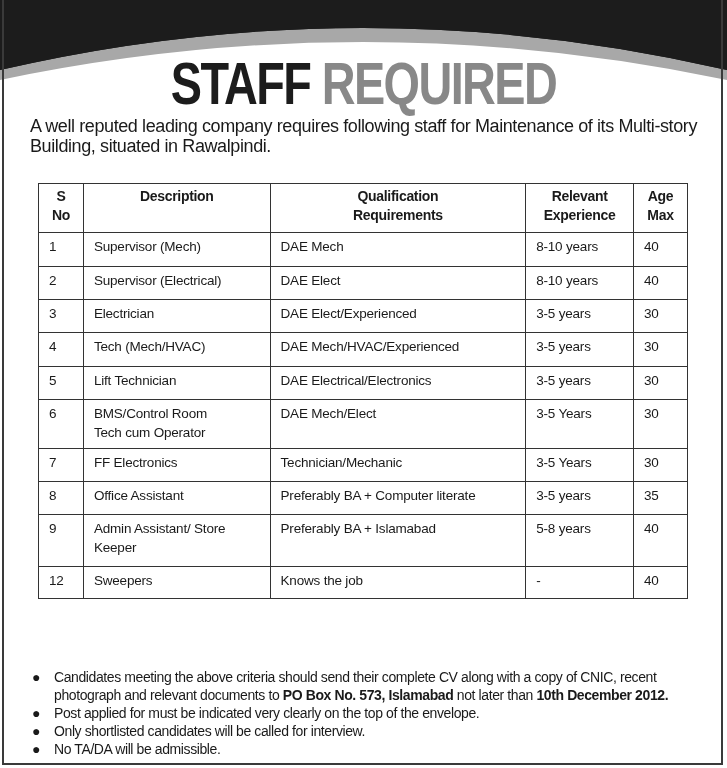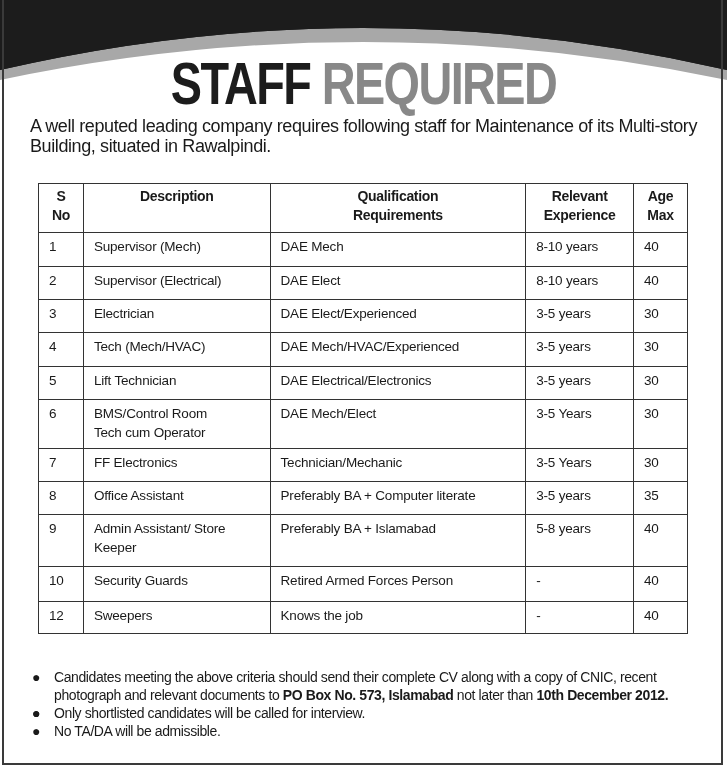--- a/index.html
+++ b/index.html
@@ -126,44 +126,38 @@
         <td>3-5 years</td>
         <td class="age">35</td>
       </tr>
       <tr style="height:52px">
         <td class="sno">9</td>
         <td><span>Admin Assistant/ Store</span><br><span>Keeper</span></td>
         <td>Preferably BA + Islamabad</td>
         <td>5-8 years</td>
         <td class="age">40</td>
       </tr>
-      <tr style="height:35px">
-        <td class="sno">10</td>
-        <td><span>Security Guards</span></td>
-        <td>Retired Armed Forces Person</td>
-        <td>-</td>
-        <td class="age">40</td>
-      </tr>
       <tr style="height:32px">
         <td class="sno">12</td>
         <td><span>Sweepers</span></td>
         <td>Knows the job</td>
         <td>-</td>
         <td class="age">40</td>
       </tr>
     </tbody>
   </table>
 
   <ul class="notes">
     <li>
       <span class="bullet">●</span>
       <span>Candidates meeting the above criteria should send their complete CV along with a copy of CNIC, recent photograph and relevant documents to </span><b>PO Box No. 573, Islamabad</b><span> not later than </span><b>10th December 2012.</b>
     </li>
     <li>
       <span class="bullet">●</span>
+      <span>Post applied for must be indicated very clearly on the top of the envelope.</span>
     </li>
     <li>
       <span class="bullet">●</span>
       <span>Only shortlisted candidates will be called for interview.</span>
     </li>
     <li>
       <span class="bullet">●</span>
       <span>No TA/DA will be admissible.</span>
     </li>
   </ul>

